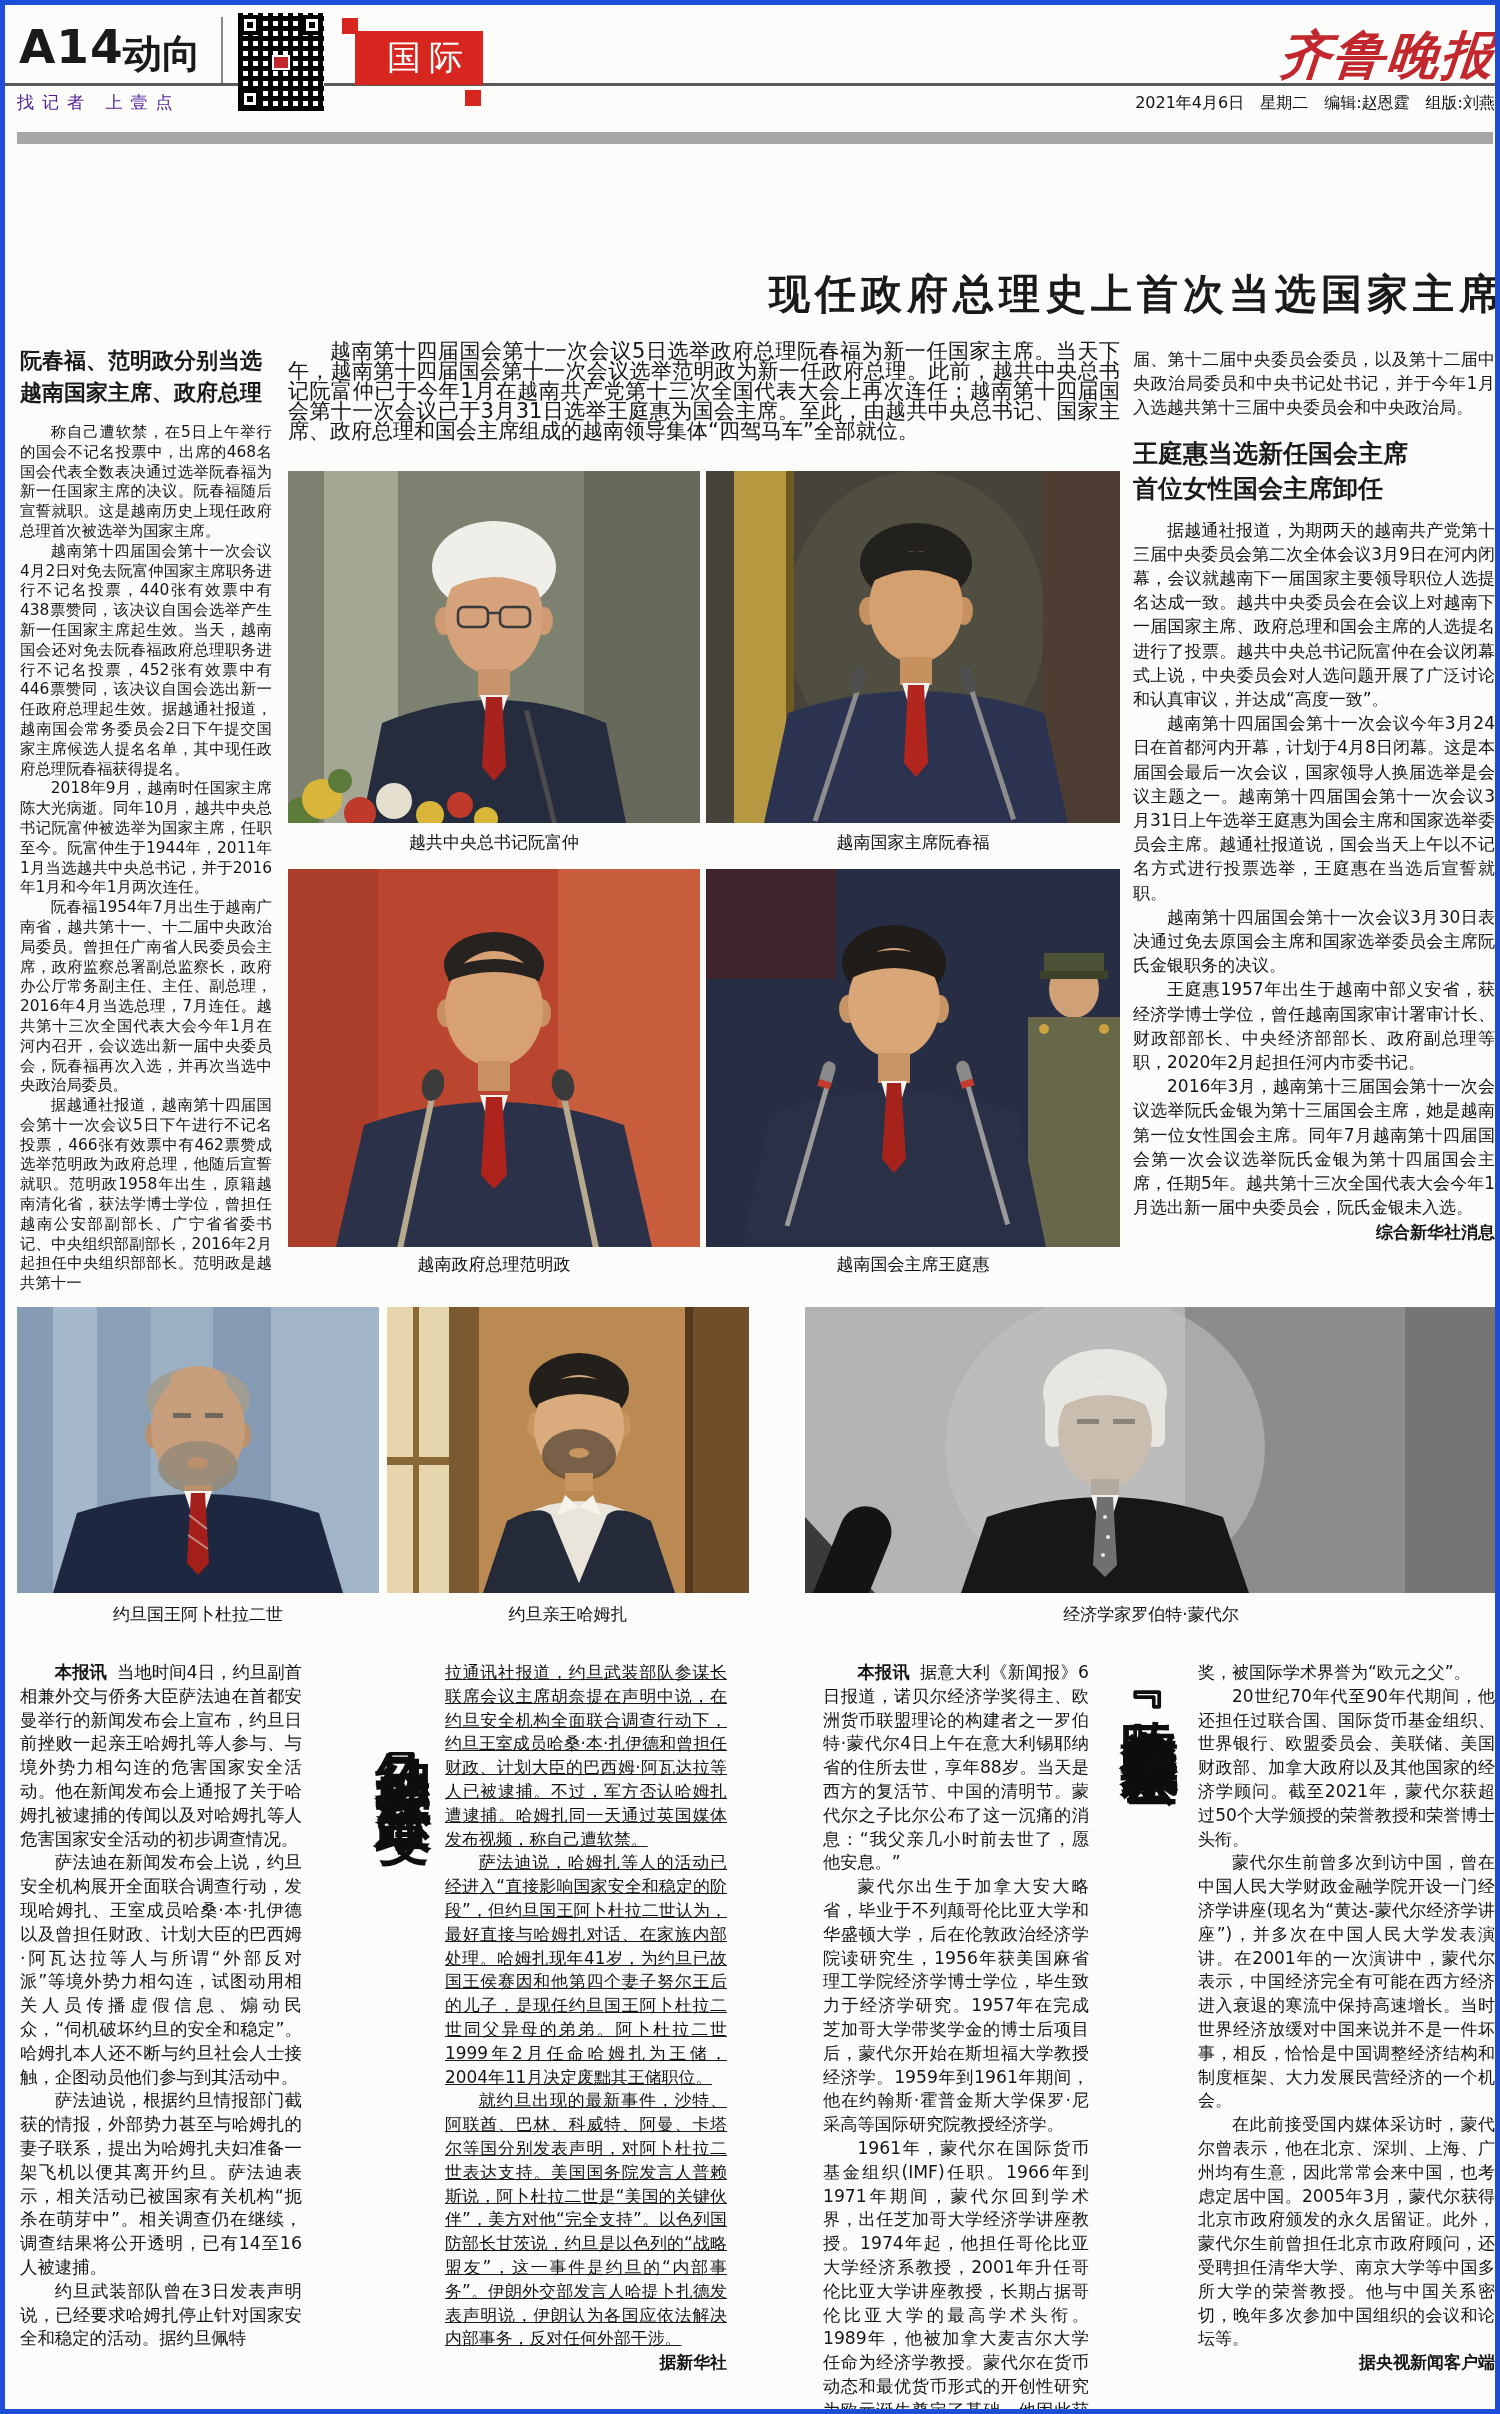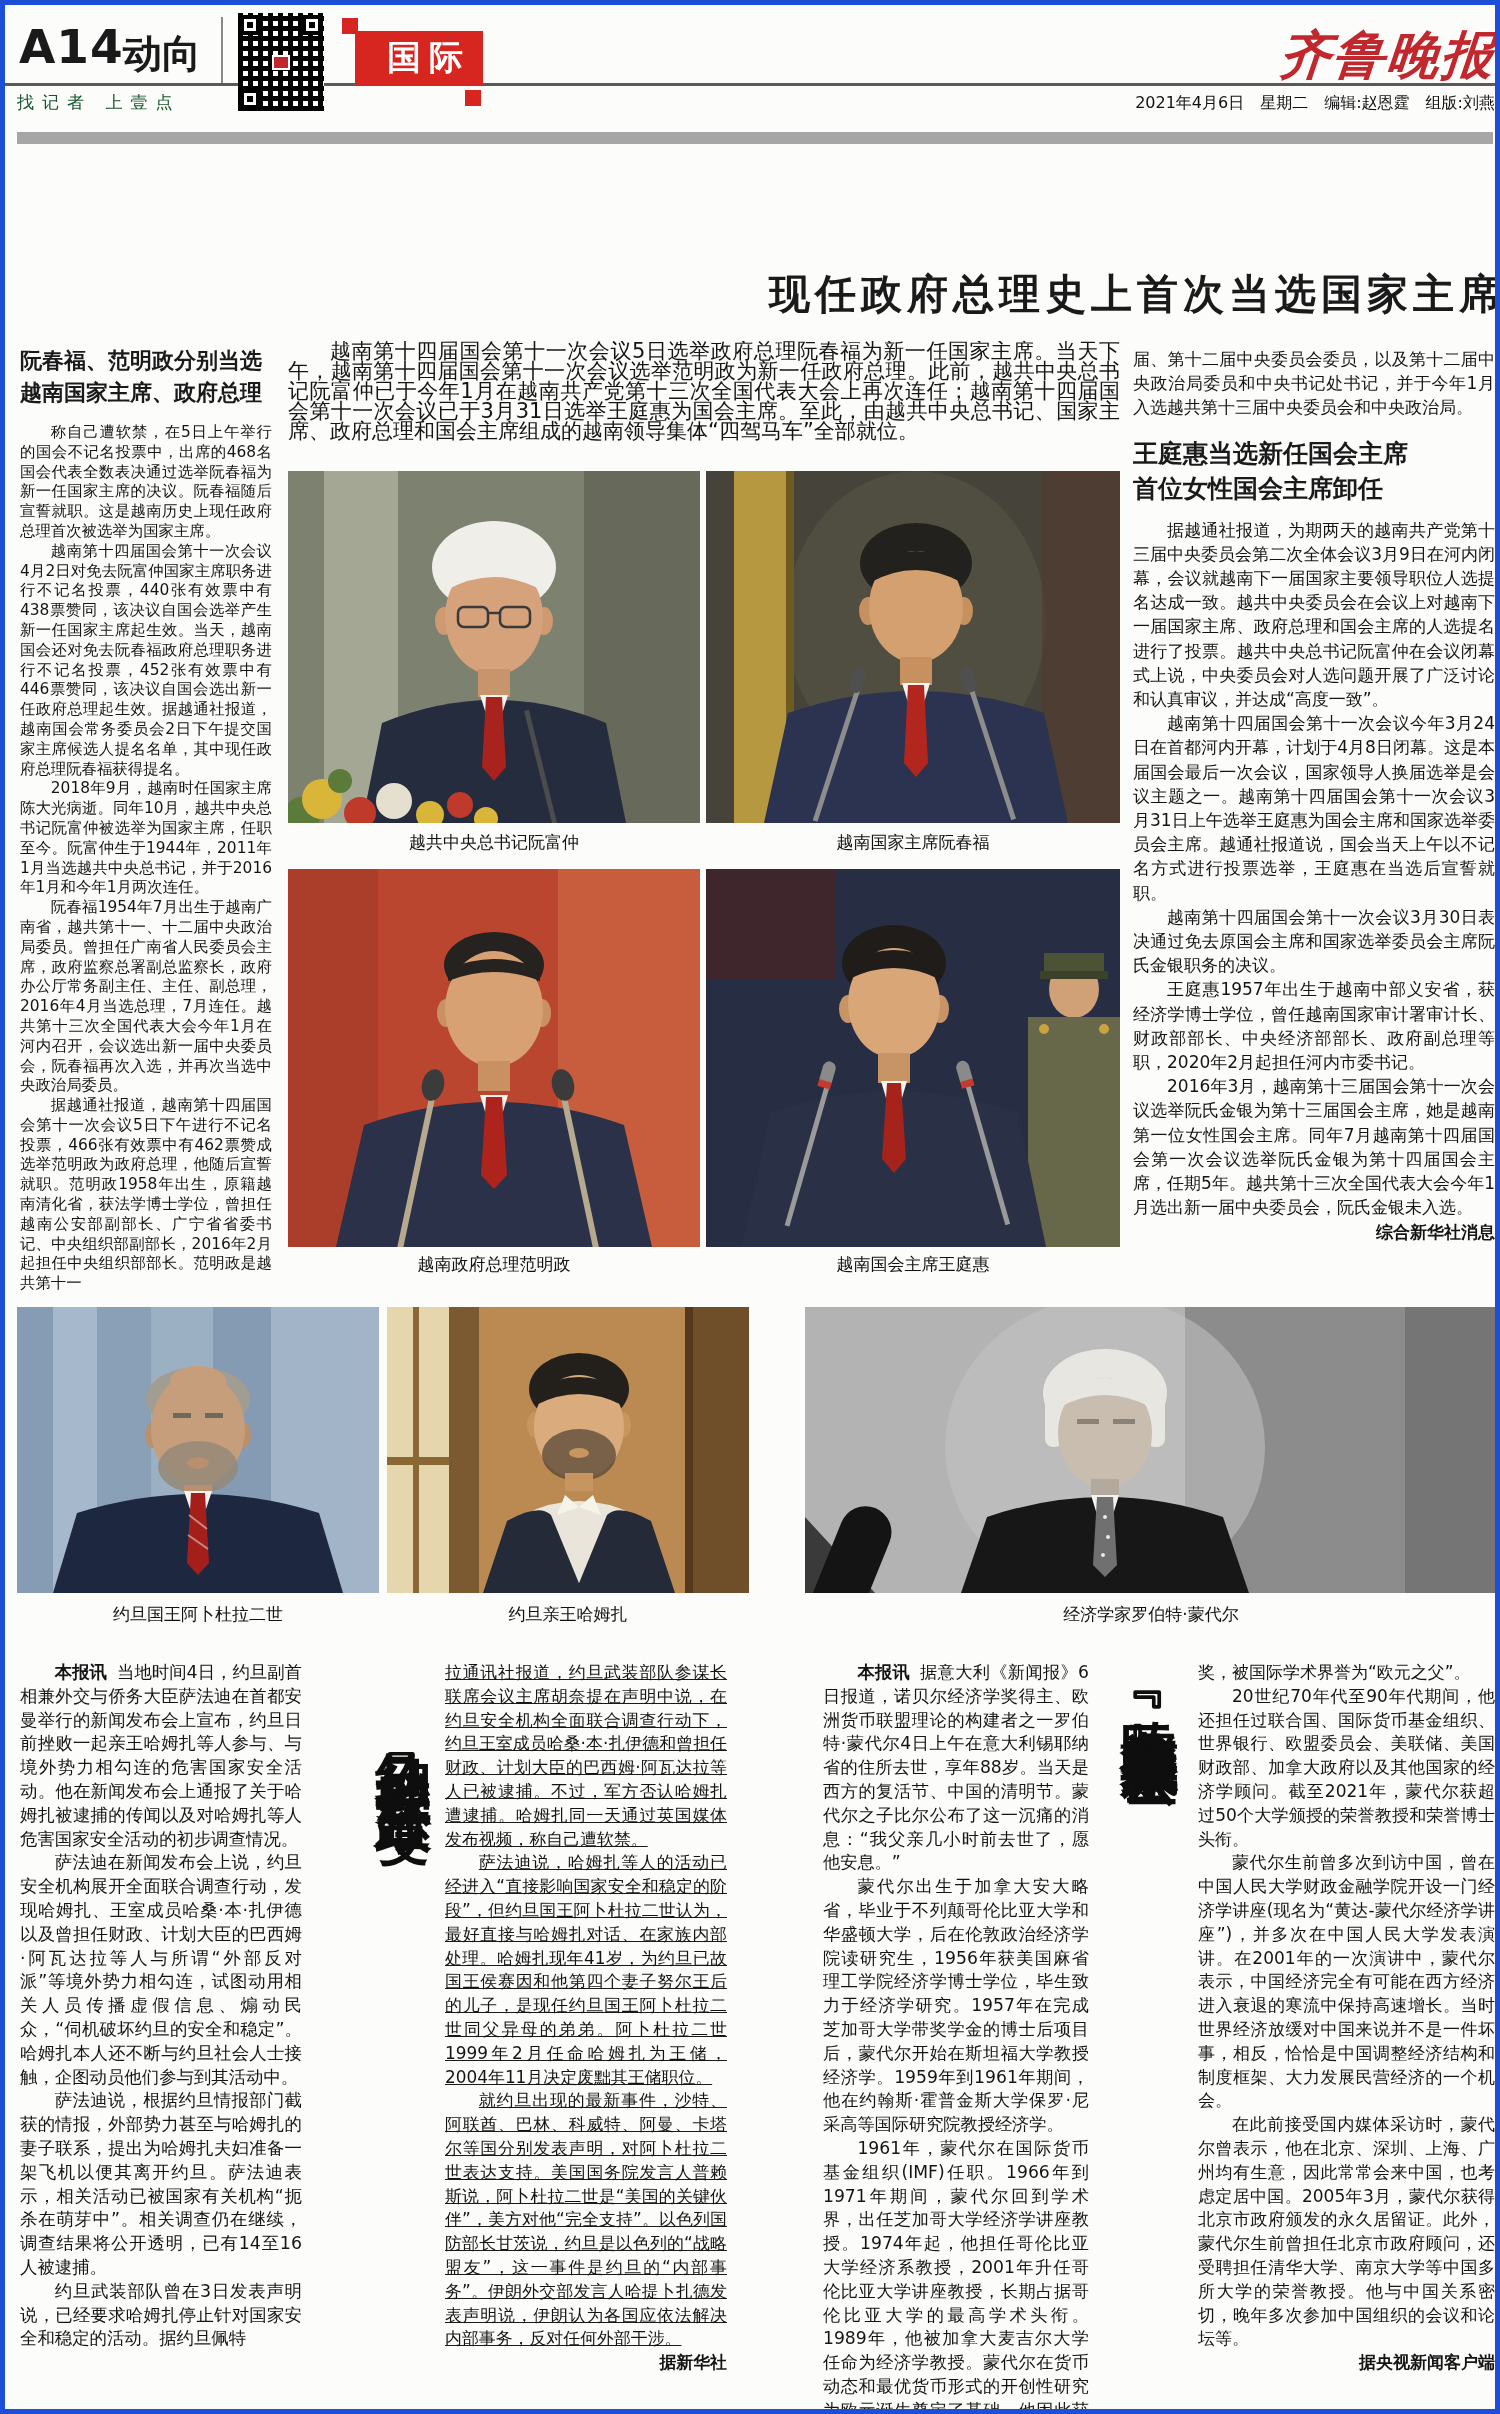--- a/index.html
+++ b/index.html
@@ -9,33 +9,33 @@
     background:#fcfcfb; color:#1a1a1a; overflow:hidden;
     border:5px solid #1d4ed8;
     font-family:"DejaVu Sans", sans-serif;
   }
   .abs { position:absolute; }
 
   
   .page-code { left:14px; top:14px; font-size:47px; font-weight:900; letter-spacing:1px; }
   .section-name { left:118px; top:22px; font-size:39px; font-weight:700; }
   .hdr-div { left:216px; top:12px; width:2px; height:68px; background:#8a8a8a; }
-  .tagline { left:12px; top:86px; font-size:17px; letter-spacing:8px; color:#14532d; }
+  .tagline { left:12px; top:86px; font-size:17px; letter-spacing:8px; color:#4c1d95; }
   .hdr-rule { left:0; top:78px; width:1500px; height:3px; background:#5a5a5a; }
   .qr { left:233px; top:8px; width:86px; height:98px;
         background:
           repeating-linear-gradient(0deg,#000 0 5px, rgba(255,255,255,0) 5px 10px),
           repeating-linear-gradient(90deg,#000 0 5px, #fff 5px 10px); }
   .qr-eye { position:absolute; width:20px; height:20px; border:4px solid #000; background:#fff; }
   .qr-eye::before { content:""; position:absolute; inset:3px; background:#000; }
   .qr-eye.tl{ left:2px; top:2px; } .qr-eye.tr{ right:2px; top:2px; } .qr-eye.bl{ left:2px; bottom:2px; }
   .qr-logo { position:absolute; left:34px; top:42px; width:18px; height:15px; background:#c1272d; border:2px solid #fff; }
   .badge { left:350px; top:26px; width:128px; height:54px; background:#d6261f; color:#fff;
            display:flex; align-items:center; justify-content:center;
-           font-size:34px; font-weight:700; letter-spacing:8px; padding-left:20px; }
+           font-size:34px; font-weight:400; letter-spacing:8px; padding-left:20px; }
   .badge-accent-tl { left:334px; top:10px; width:22px; height:22px; background:#d6261f; border:3px solid #fff; }
   .badge-accent-br { left:460px; top:85px; width:16px; height:16px; background:#d6261f; }
   .logo { left:1250px; top:16px; width:240px; text-align:right; font-size:52px; color:#c1272d;
           font-family:"DejaVu Serif", serif; font-style:italic; font-weight:700;
           transform:skewX(-5deg); letter-spacing:2px; }
   .dateline { left:860px; top:88px; width:630px; text-align:right; font-size:16px; color:#111; }
 
   .gray-band { left:12px; top:127px; width:1476px; height:12px; background:#a6a6a6; }
 
   

